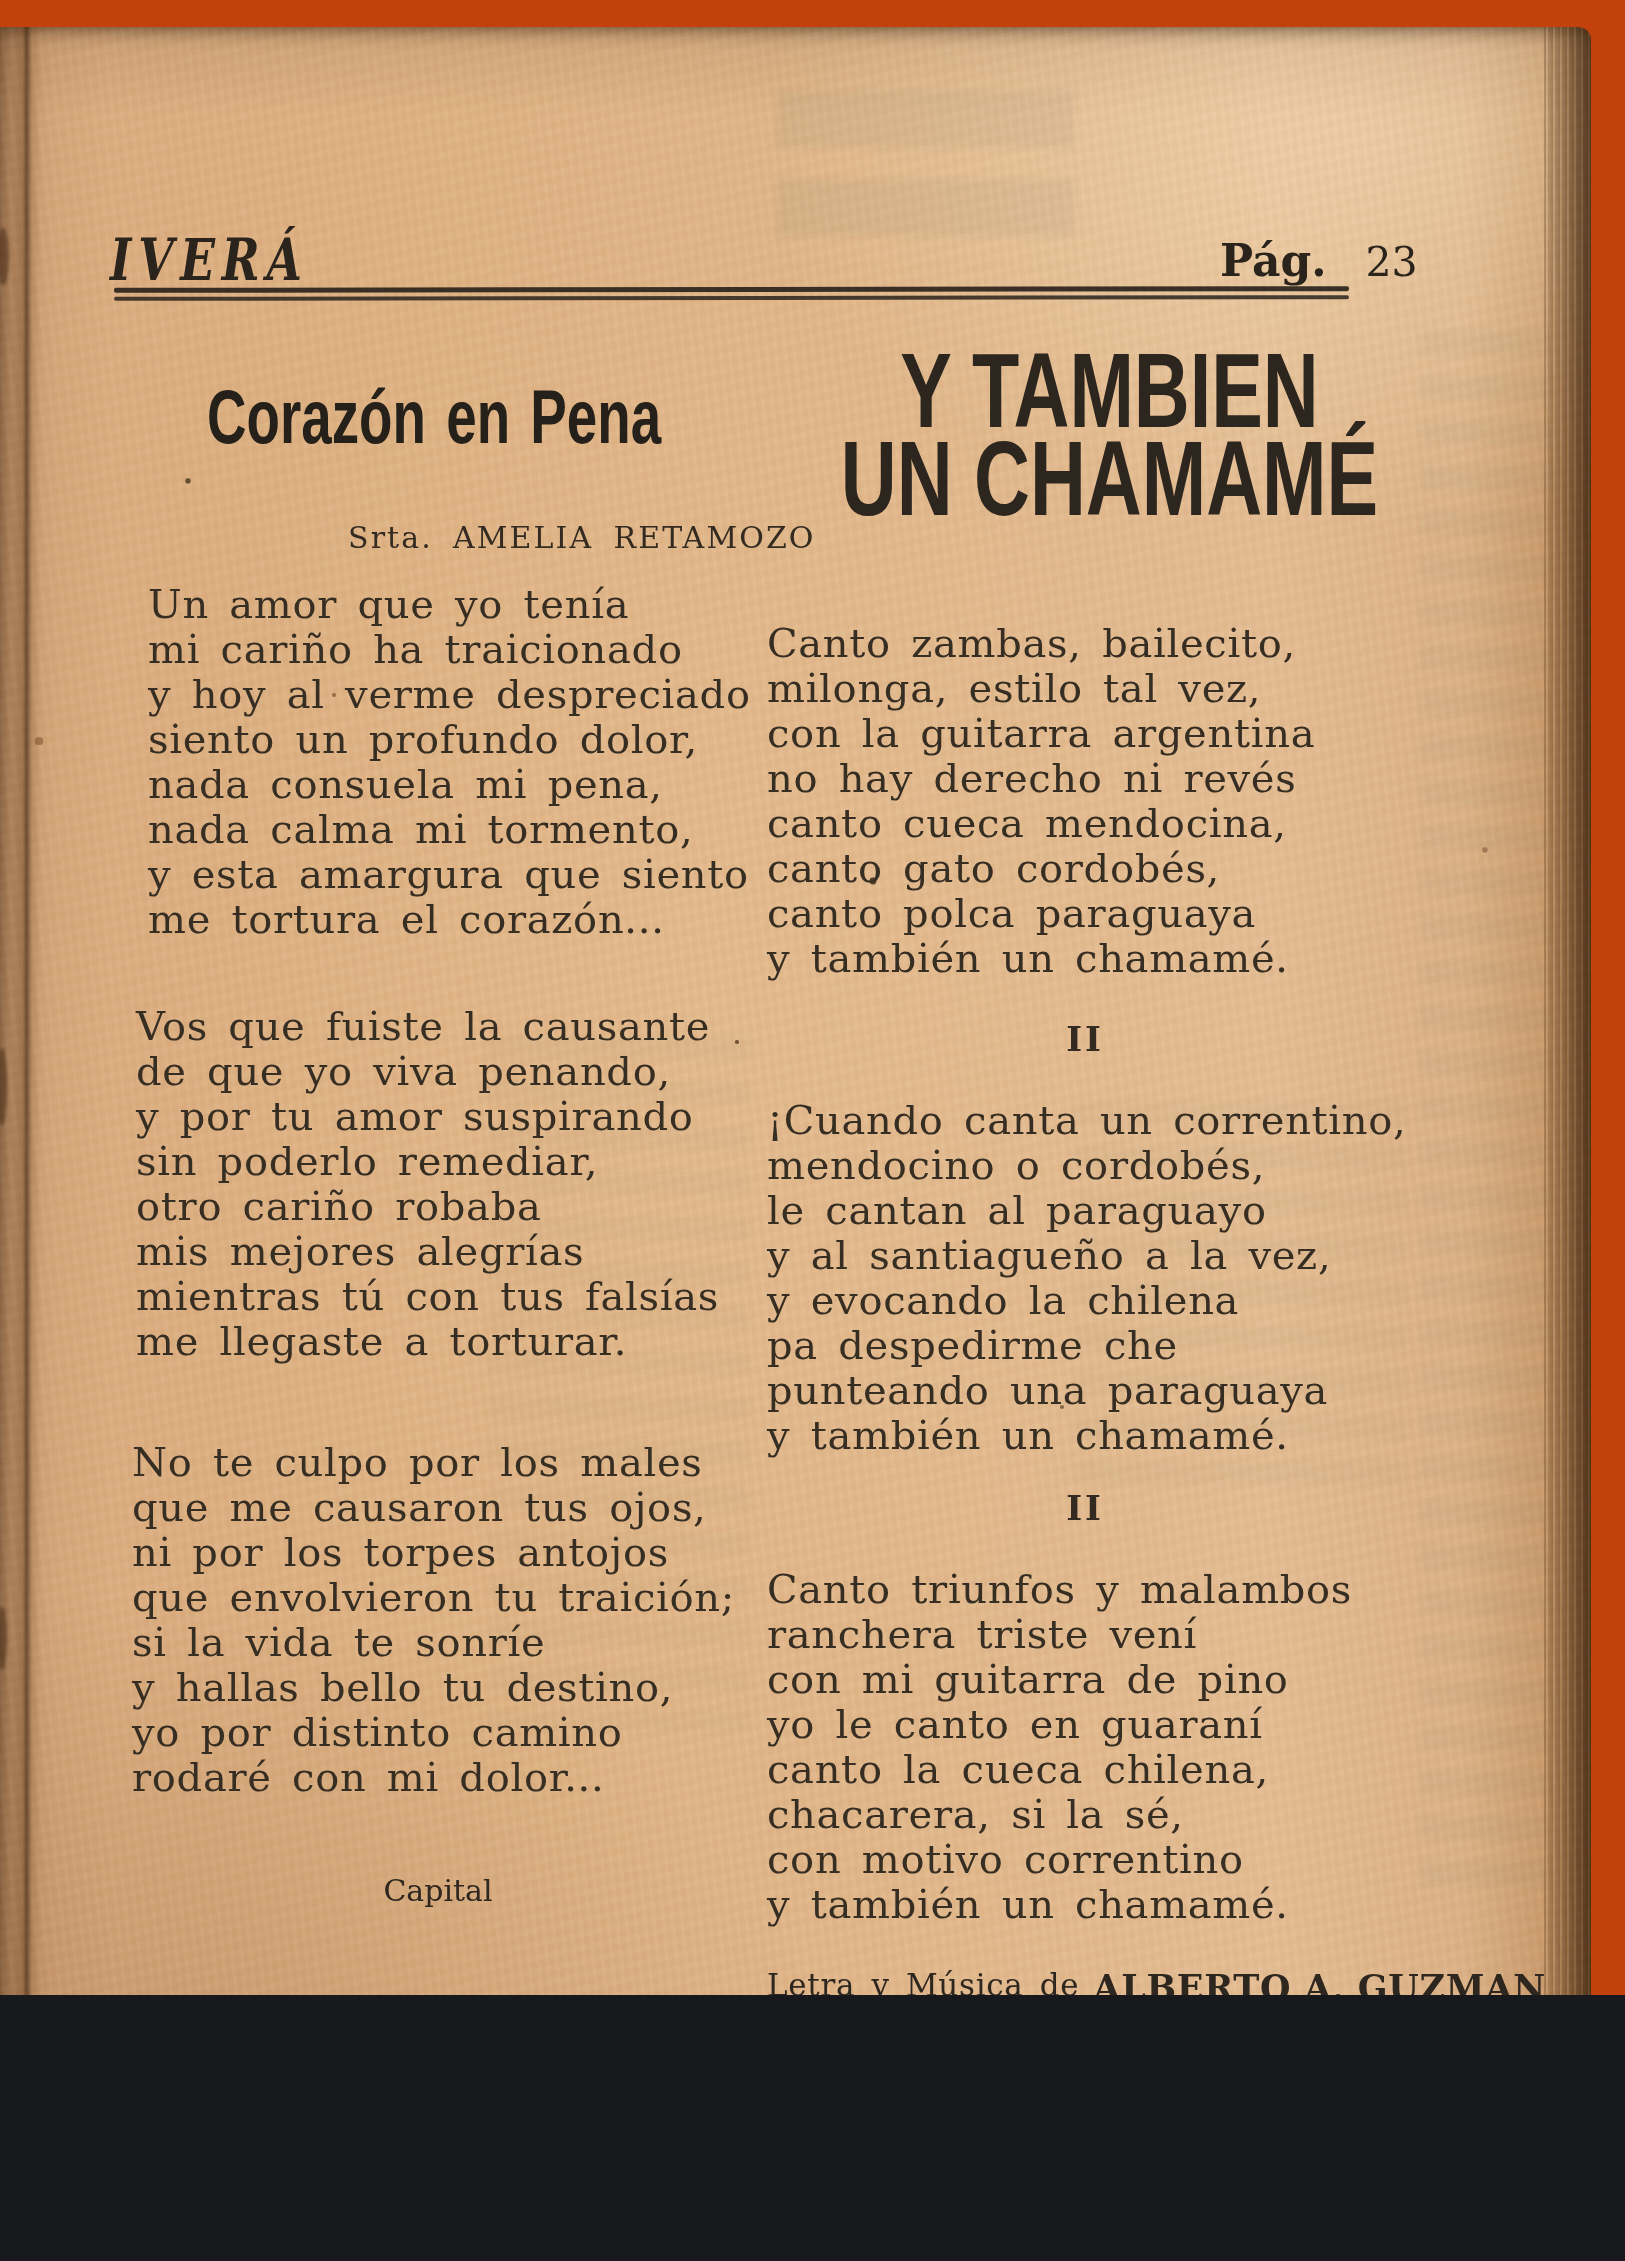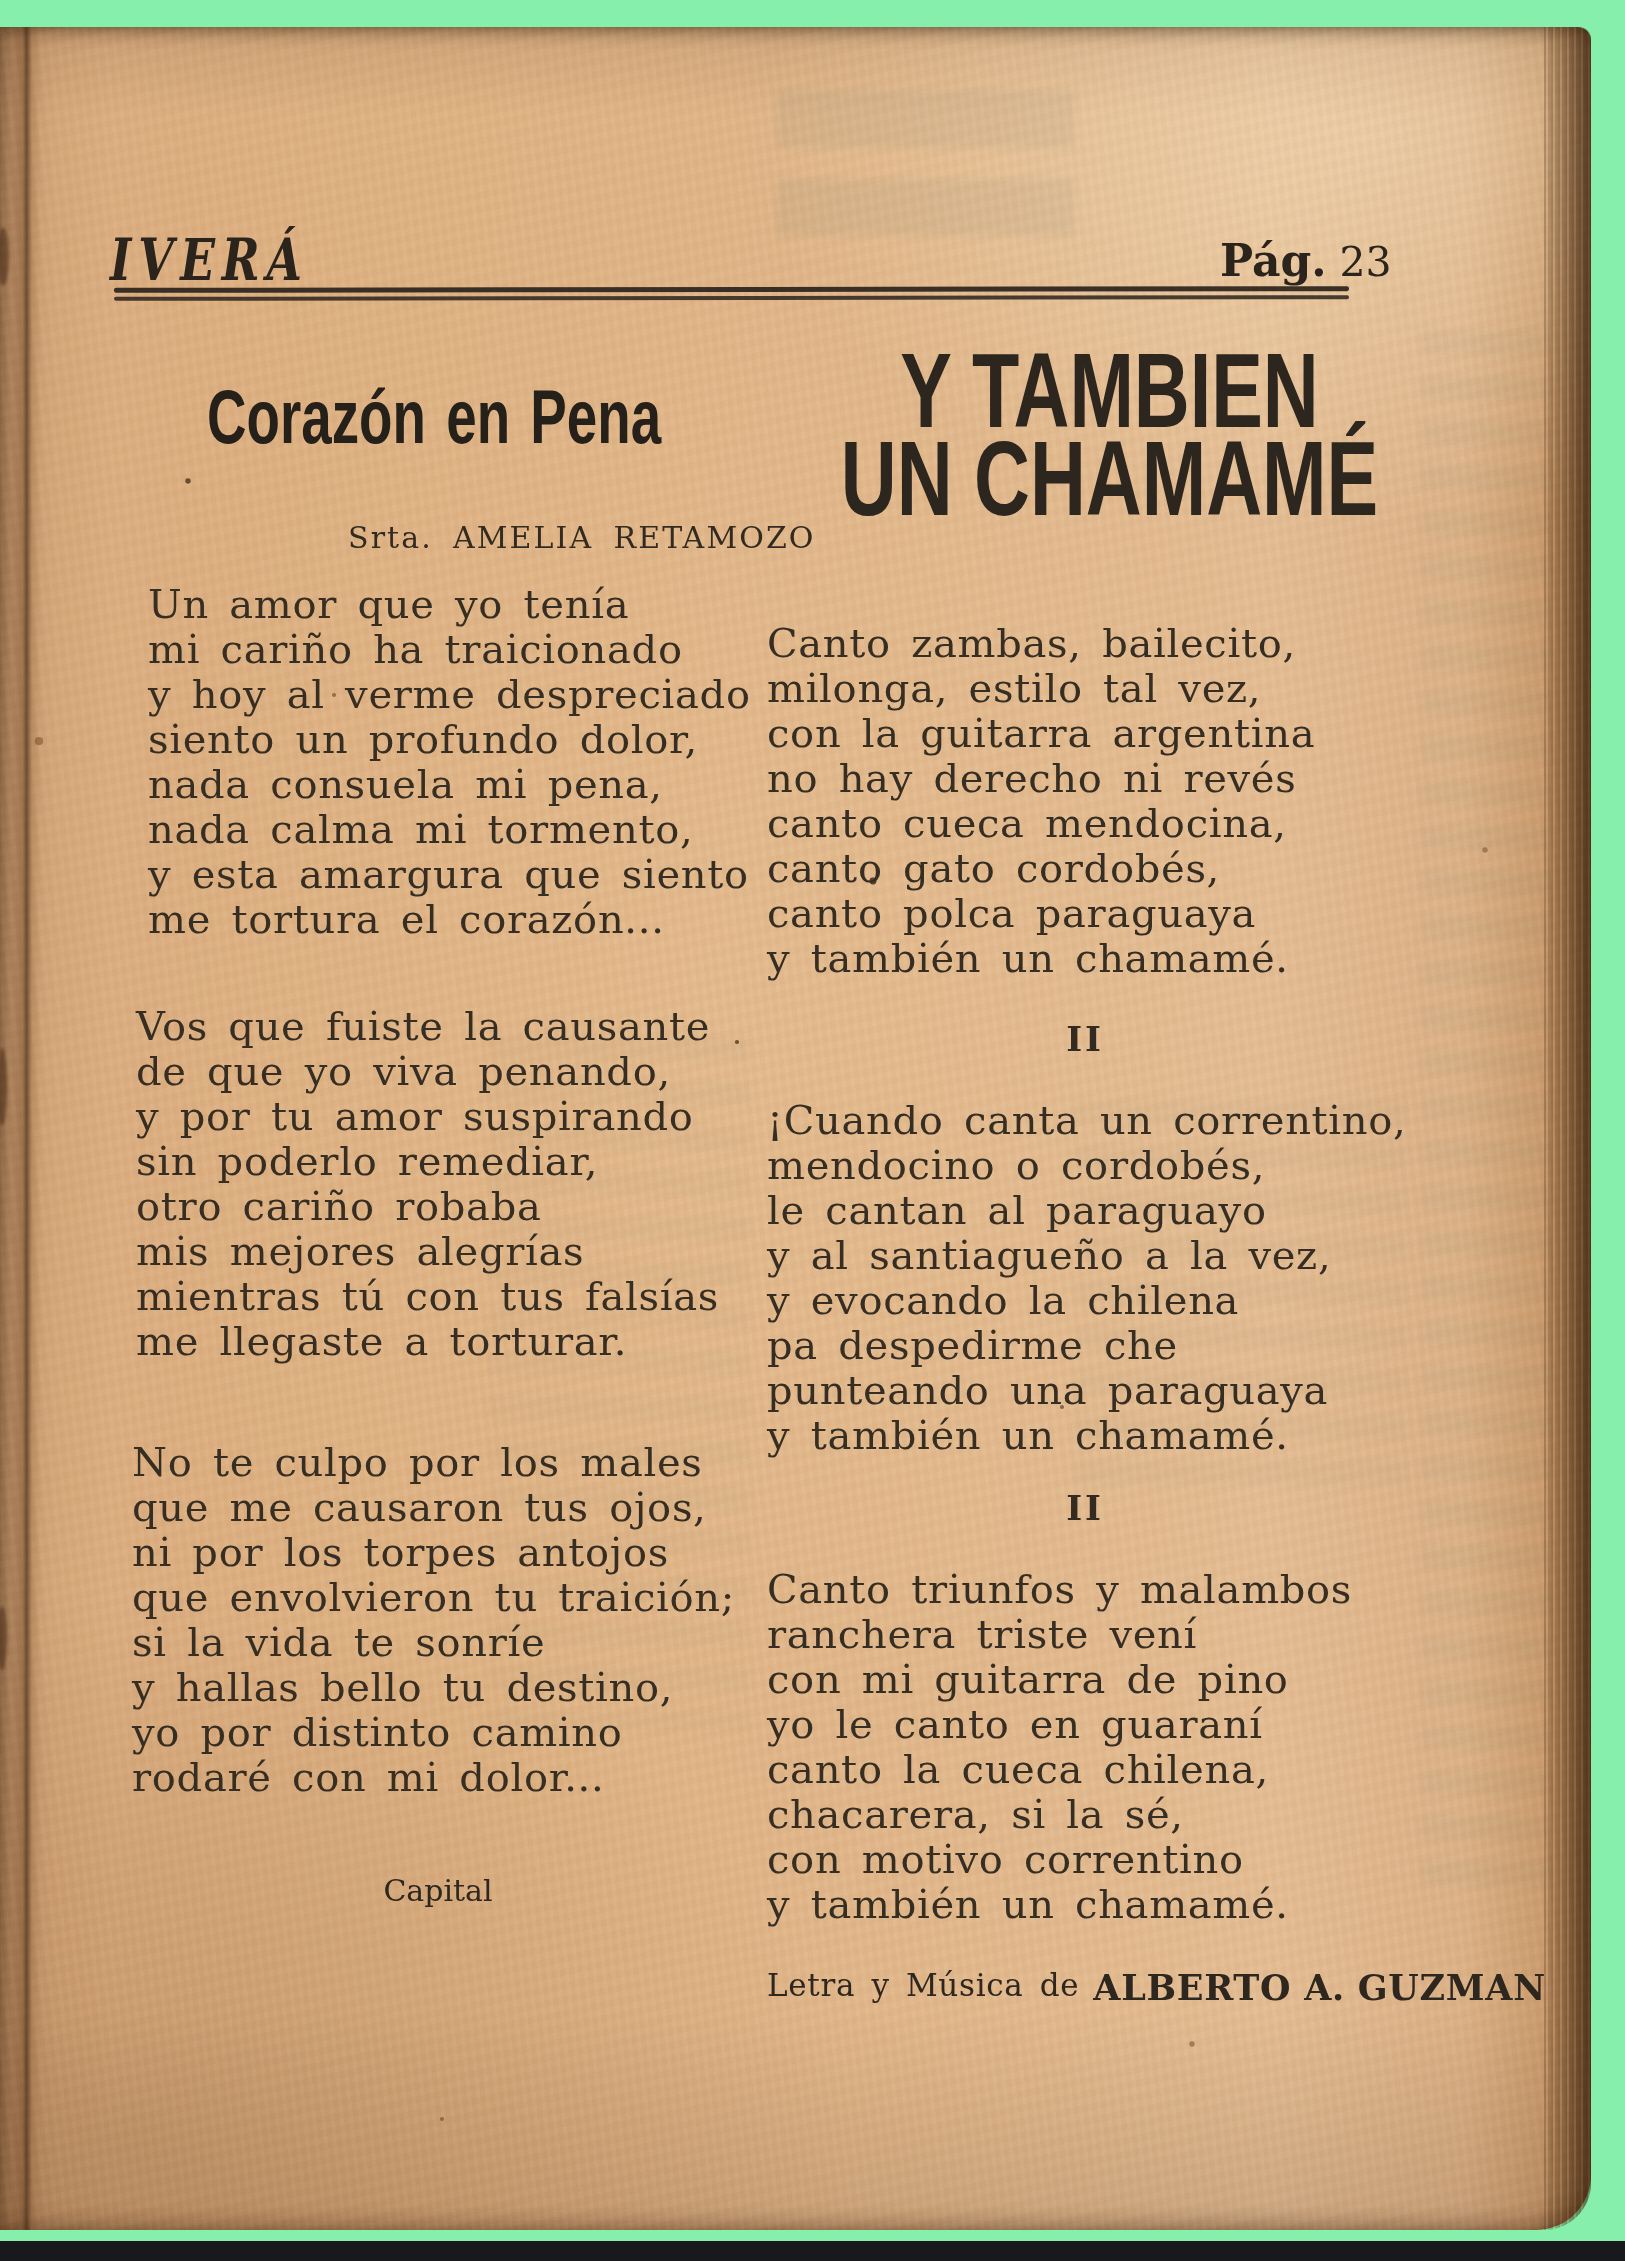--- a/index.html
+++ b/index.html
@@ -1,16 +1,16 @@
 <!DOCTYPE html>
 <html style="font-size:11.3px"><head>
 <meta charset="utf-8">
 <style>
   html,body{margin:0;padding:0;background:#17191d;}
-  #scene{position:relative;width:1625px;height:2241px;background:#86efac;overflow:hidden;
+  #scene{position:relative;width:1625px;height:1995px;background:#c2410c;overflow:hidden;
          font-family:"DejaVu Serif", serif;}
   
   #page{position:absolute;left:0;top:27px;width:1591px;height:2203px;
     border-radius:0 14px 55px 0;
     background:
       radial-gradient(989px 636px at 86% 5%, rgba(255,236,202,.38), transparent 62%),
       radial-gradient(1201px 919px at 8% 96%, rgba(115,66,28,.20), transparent 60%),
       radial-gradient(848px 1131px at 45% 45%, rgba(255,230,190,.10), transparent 70%),
       linear-gradient(180deg, rgba(60,30,8,.10) 0%, rgba(60,30,8,0) 4%, rgba(60,30,8,0) 90%, rgba(60,30,8,.14) 100%),
       linear-gradient(90deg,#c2946b 0%,#d2a376 1.5%,#dcae80 7%,#dfb384 28%,#e1b78a 55%,#e4bd93 80%,#dcb287 92%,#cb9c6e 97%,#aa7e52 100%);
@@ -50,21 +50,21 @@
                 735px 1013px 0 0 rgba(85,56,28,.8),
                 332px 666px 0 0 rgba(90,50,20,.5),
                 1060px 1378px 0 0 rgba(74,52,24,.6),
                 1483px 821px 0 0.7px rgba(80,45,20,.4),
                 1190px 2015px 0 0.7px rgba(90,55,25,.45),
                 440px 2090px 0 0 rgba(100,60,30,.5),
                 37px 712px 0 2.1px rgba(107,63,31,.45);}
   
   #masthead{position:absolute;left:110px;top:199px;font-size:57px;font-weight:bold;font-style:italic;
     letter-spacing:8.5px;color:#2b241c;transform:scaleX(.8);transform-origin:0 50%;white-space:nowrap;}
-  #pagenum{position:absolute;left:1220px;top:208px;display:flex;align-items:baseline;gap:13px;color:#2b241c;white-space:nowrap;text-align:right;}
+  #pagenum{position:absolute;left:1220px;top:208px;display:flex;align-items:baseline;gap:39px;color:#2b241c;white-space:nowrap;text-align:right;}
   #pagenum .plabel{font-size:44px;font-weight:bold;}
   #pagenum .pnum{font-size:41px;font-weight:500;}
   .rule{position:absolute;left:114px;width:1235px;background:#2a231c;border-radius:2.1px;opacity:.92;transform:rotate(-.08deg);}
   #rule1{top:260px;height:5px;}
   #rule2{top:269px;height:3.5px;opacity:.85;}
   
   #ltitle{position:absolute;left:120px;top:346px;width:622px;text-align:center;white-space:nowrap;
     font-family:"Liberation Sans", sans-serif;font-weight:bold;font-size:76px;word-spacing:7px;
     color:#25211a;transform:scaleX(.72);transform-origin:50% 50%;}
   #byline1{position:absolute;left:139px;top:455px;font-size:28px;letter-spacing:1.4px;word-spacing:8.5px;color:#332b21;white-space:nowrap;}

